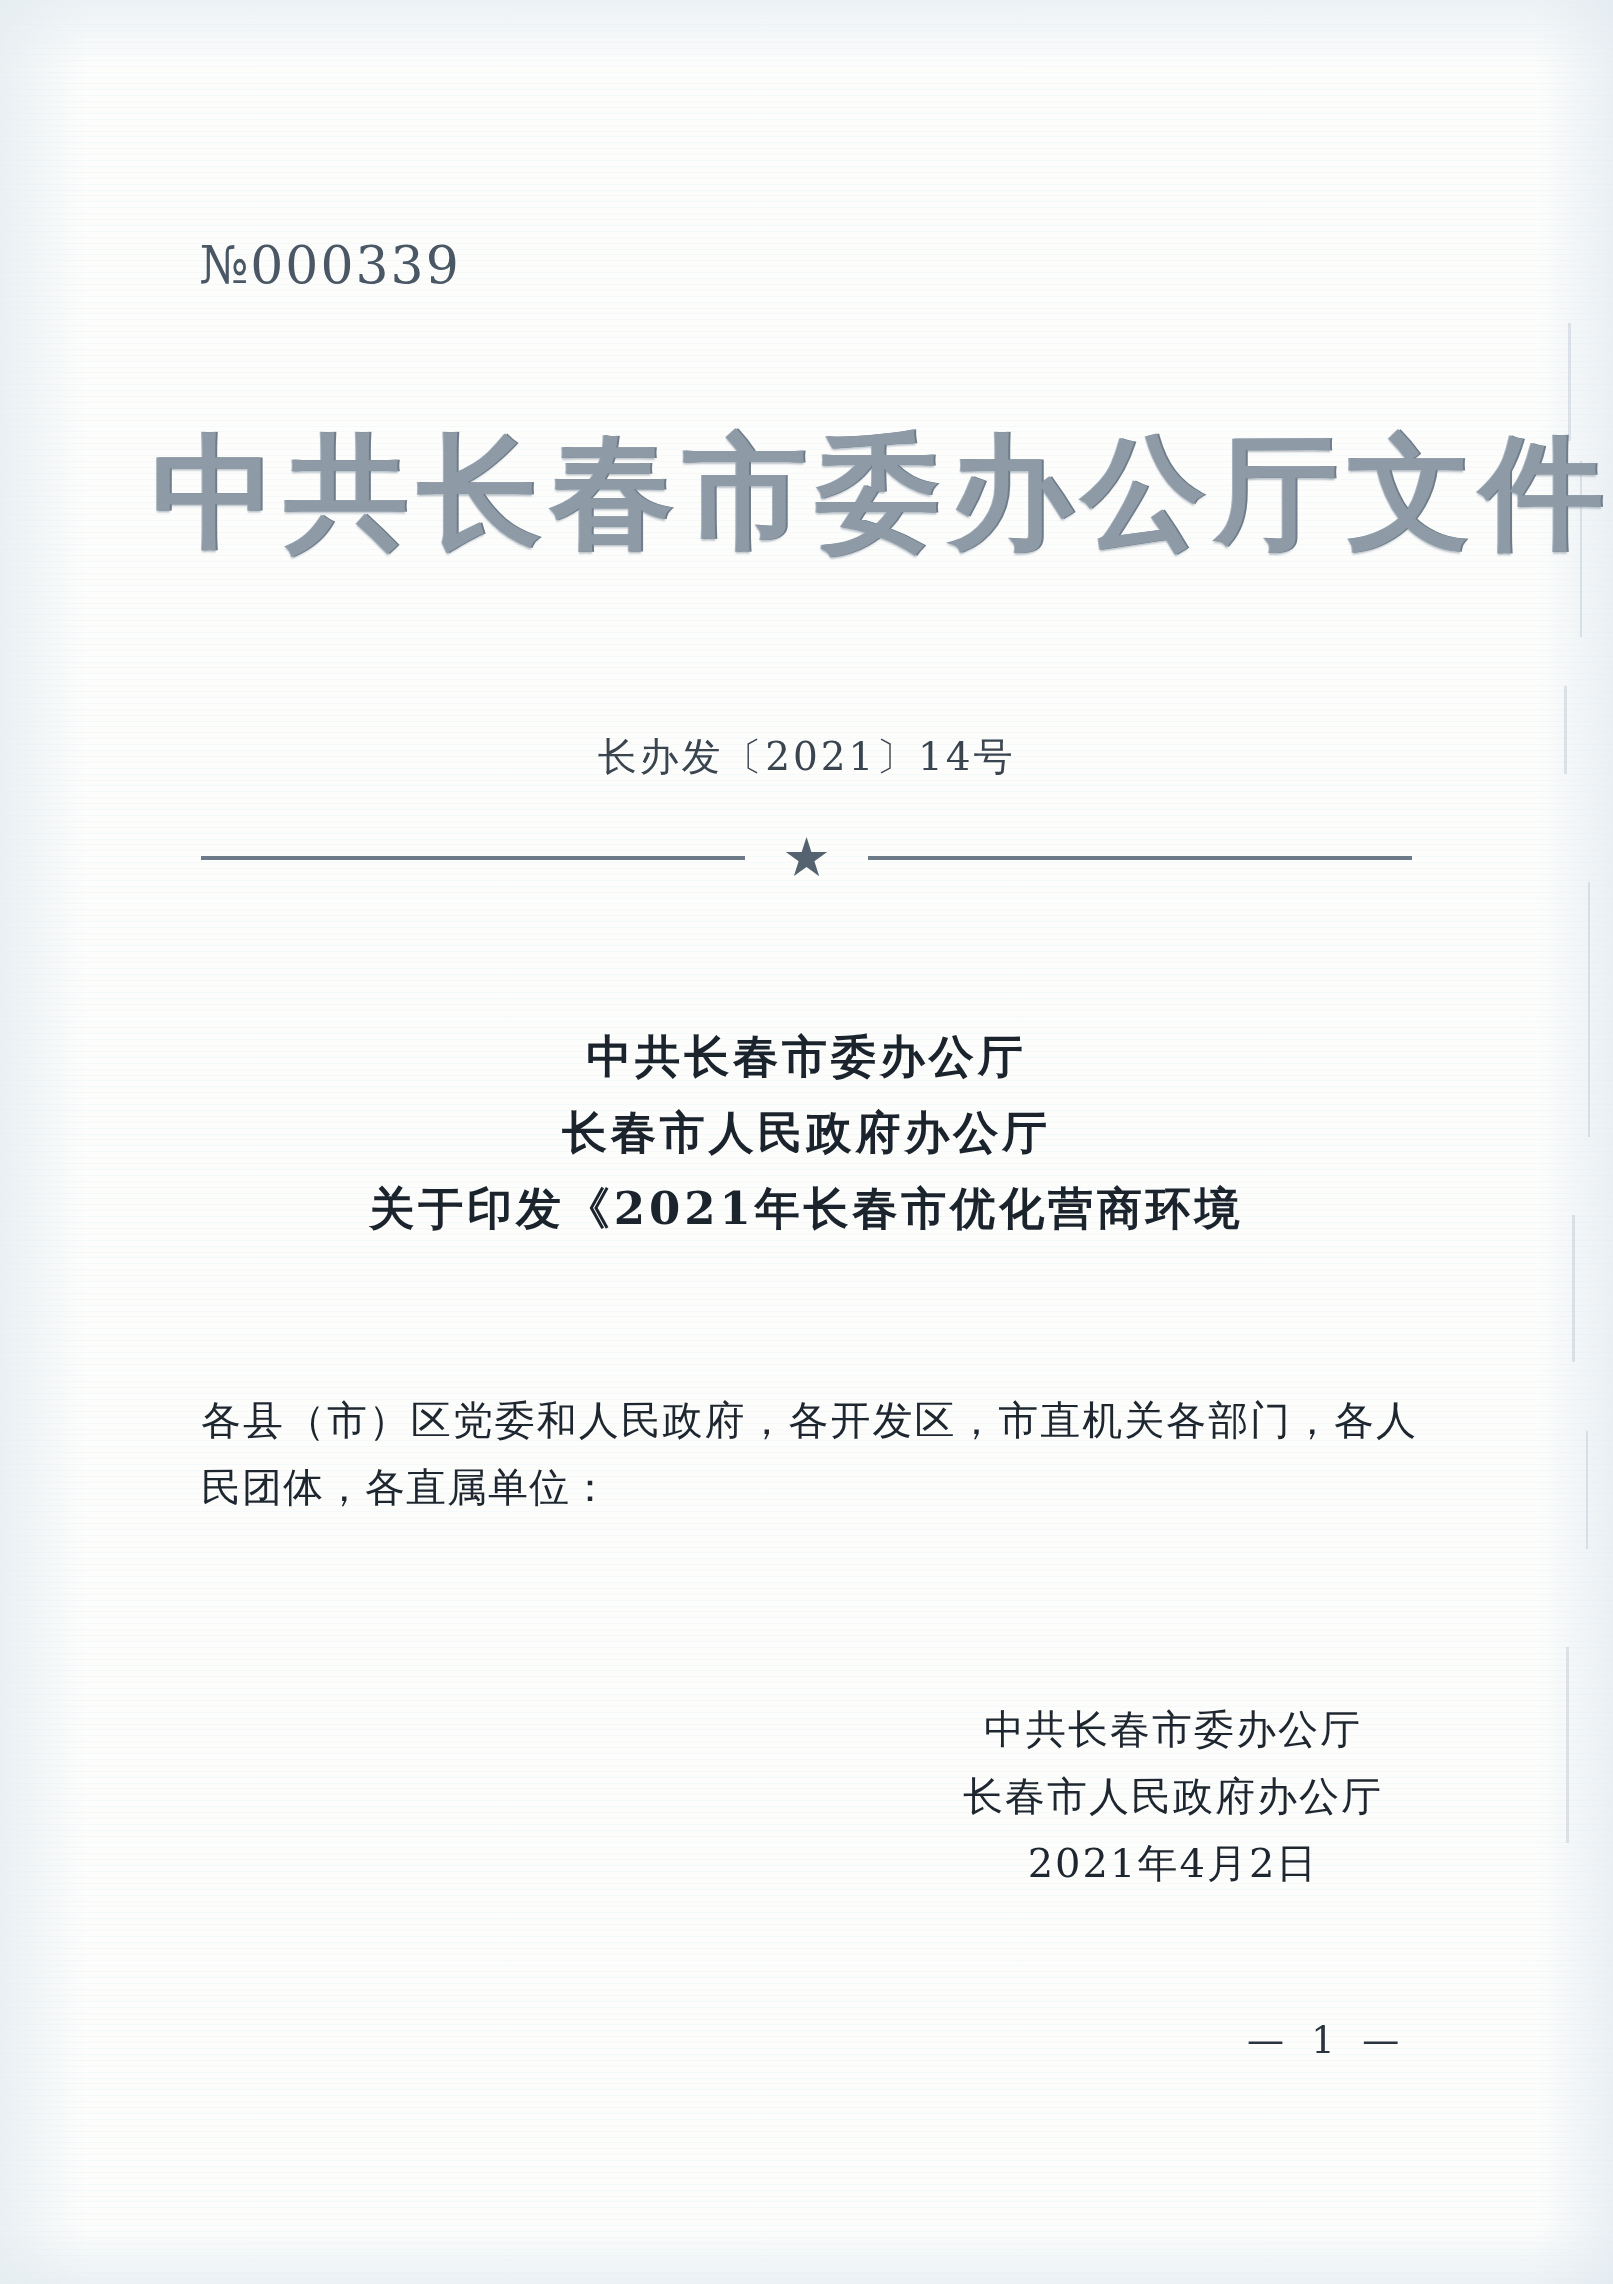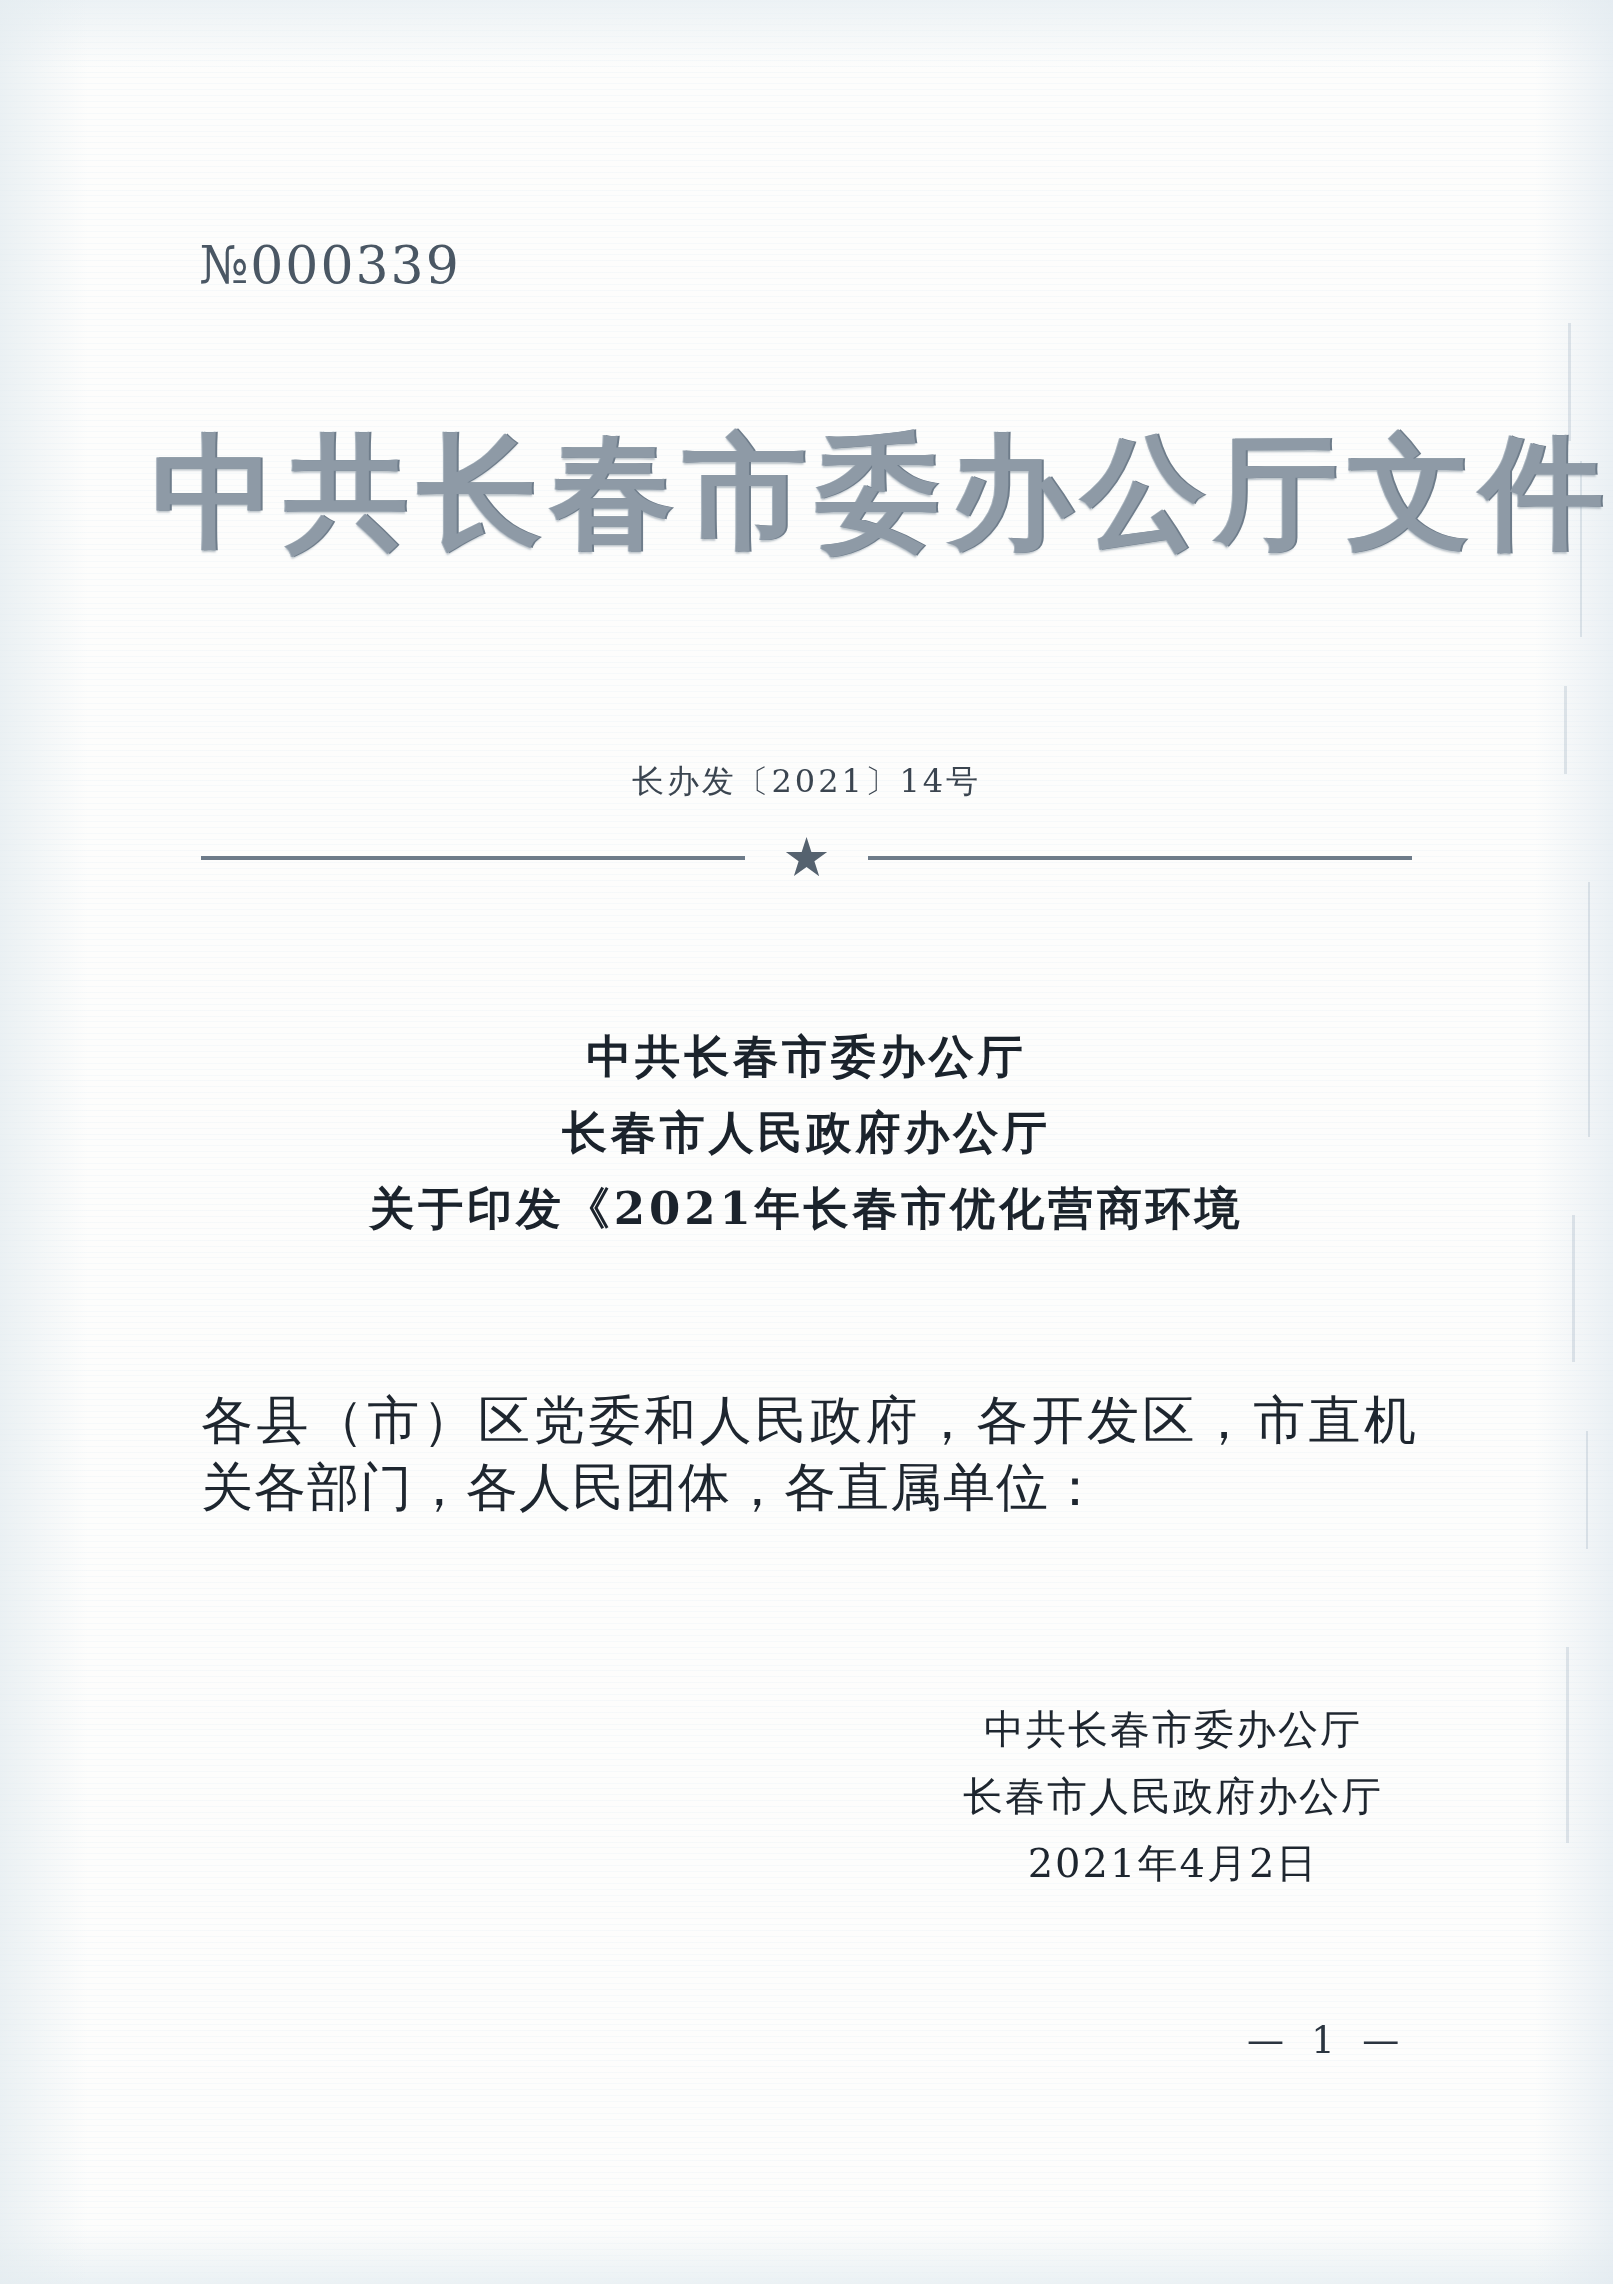--- a/index.html
+++ b/index.html
@@ -73,25 +73,24 @@
       0 2px 2px rgba(120,135,150,0.5);
     white-space: nowrap;
   }
 
   
   #docnum {
     position: absolute;
     left: 0; right: 0;
     top: 730px;
     text-align: center;
-    font-size: 32px;
+    font-size: 39px;
     letter-spacing: 2.9px;
     color: #3b4550;
     font-family: "DejaVu Serif", "Liberation Serif", serif;
-    margin-top: 30px;
   }
 
   
   #rule {
     position: absolute;
     left: 201px;
     right: 201px;
     top: 843px;
     height: 27.4px;
   }
@@ -128,21 +127,21 @@
   }
   #title div { white-space: nowrap; }
 
   
   #body {
     position: absolute;
     left: 201px;
     right: 196px;
     top: 1387px;
     color: #1e262f;
-    font-size: 52px;
+    font-size: 40px;
     line-height: 67px;
     letter-spacing: 1px;
     font-family: "DejaVu Serif", "Liberation Serif", serif;
     text-align: justify;
   }
   #body p {
     margin: 0;
   }
   #body p.indent { text-indent: 80px; }
 

